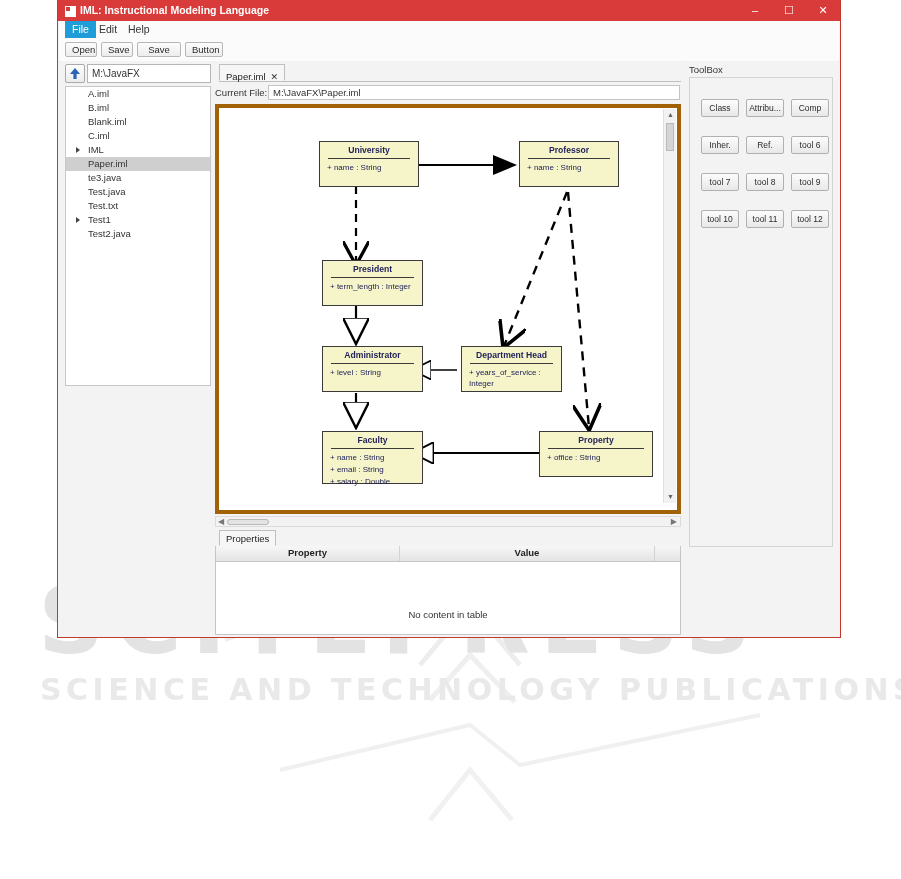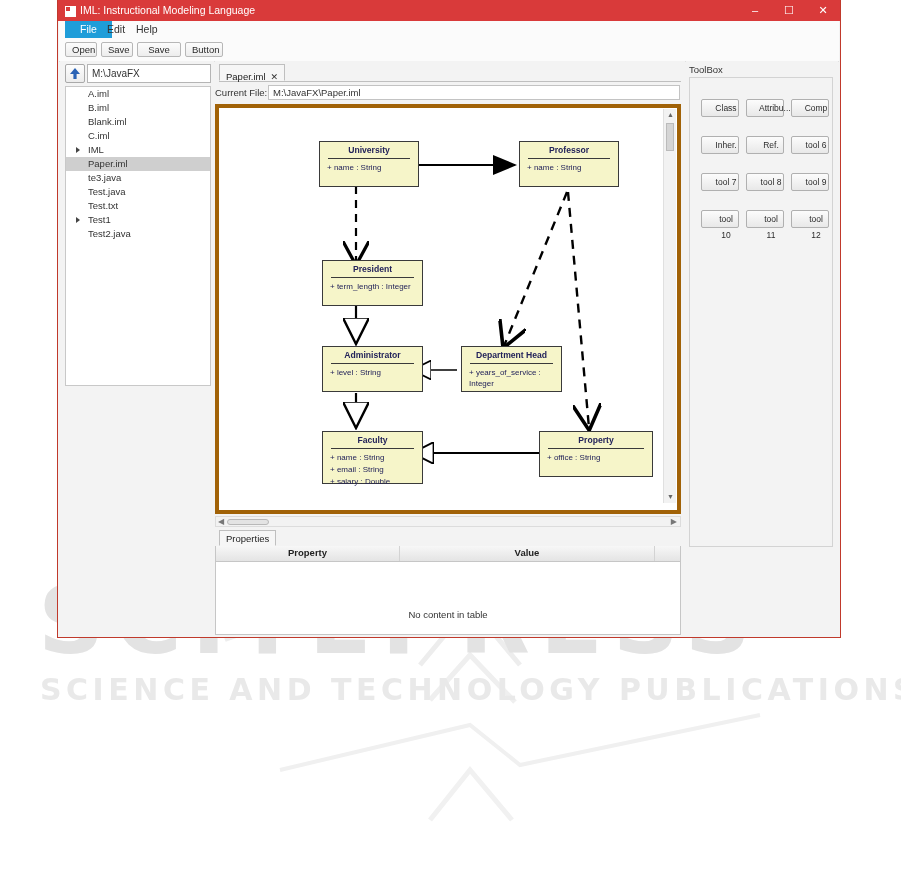--- a/index.html
+++ b/index.html
@@ -35,34 +35,34 @@
   
   #title-bar{
     position:absolute;left:0;top:0;width:100%;height:21px;
     background:#d93a3a;color:#ffffff;
   }
   #title-icon{
     position:absolute;left:7px;top:6px;width:9px;height:9px;
     background:#ffffff;border:1px solid #ffffff;
   }
   #title-icon::after{content:"";position:absolute;left:0;top:0;width:4px;height:4px;background:#d93a3a;}
-  #title-text{position:absolute;left:22px;top:4px;font-size:10.5px;}
+  #title-text{position:absolute;left:22px;top:4px;font-size:10.5px;font-weight:bold;}
   .win-btn{position:absolute;top:0;width:34px;height:21px;color:#fff;text-align:center;
            font-size:11px;line-height:21px;cursor:default;}
   #btn-min{right:68px;}
   #btn-max{right:34px;}
   #btn-close{right:0px;}
 
   
   #menu-bar{
     position:absolute;left:1px;top:21px;width:calc(100% - 2px);height:17px;
     background:#fbfbfb;border-bottom:1px solid #e6e6e6;
   }
   .menu-item{
-    position:absolute;top:0;height:17px;line-height:17px;padding:0 15px;font-size:10.5px;color:#333;
+    position:absolute;top:0;height:17px;line-height:17px;padding:0 7px;font-size:10.5px;color:#333;
   }
   #menu-file{left:6px;background:#1f9dd9;color:#ffffff;}
   #menu-edit{left:33px;}
   #menu-help{left:62px;}
 
   
   #tool-bar{
     position:absolute;left:1px;top:38px;width:calc(100% - 2px);height:23px;
     background:#fbfbfb;border-bottom:1px solid #e0e0e0;
   }
@@ -169,21 +169,21 @@
   
   #toolbox-panel{position:absolute;left:628px;top:61px;width:152px;height:574px;background:#f3f3f3;}
   #toolbox-label{position:absolute;left:3px;top:3px;font-size:9.5px;color:#333;}
   #toolbox-body{
     position:absolute;left:3px;top:16px;width:144px;height:470px;box-sizing:border-box;
     border:1px solid #d3d3d3;background:#f3f3f3;
   }
   .tool-btn{
     position:absolute;width:38px;height:18px;box-sizing:border-box;
     background:linear-gradient(#fcfcfc,#e8e8e8);border:1px solid #b0b0b0;border-radius:2px;
-    font-size:8.5px;color:#2b2b2b;text-align:center;line-height:16px;padding-left:12px;
+    font-size:8.5px;color:#2b2b2b;text-align:center;line-height:16px;
   }
 </style>
 </head>
 <body>
 
 <div id="watermark">
   <svg class="wm-swoosh" width="901" height="359" viewBox="0 0 901 359">
     <path d="M230 115 L420 40 L470 80 L700 30" fill="none" stroke="#ececec" stroke-width="5"></path>
     <path d="M225 120 C380 60 520 160 640 70 L700 35" fill="none" stroke="#ededed" stroke-width="4"></path>
     <path d="M420 145 L470 85 L520 145" fill="none" stroke="#ededed" stroke-width="5"></path>

